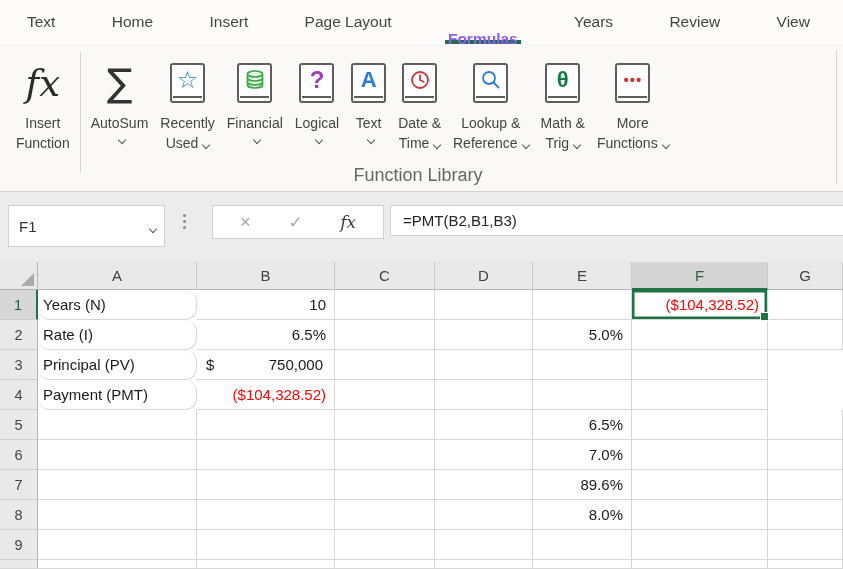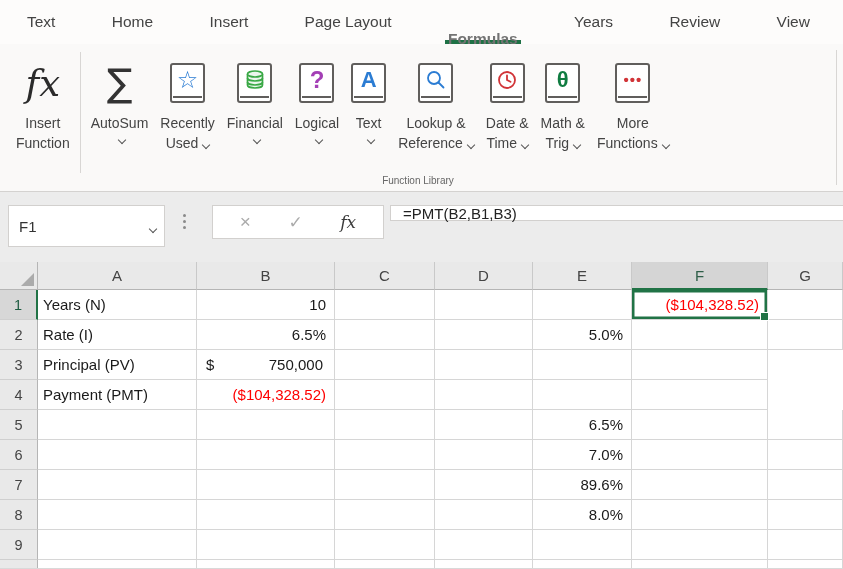--- a/index.html
+++ b/index.html
@@ -13,21 +13,21 @@
   
   .tabbar {
     height:44px; background:#fdfcfb; display:flex; align-items:stretch;
     justify-content:space-between; padding:0 30px 0 24px;
   }
   .tab {
     display:flex; align-items:center; font-size:15.5px; color:#444;
     padding:0 3px; cursor:default; border-bottom:4px solid transparent;
     border-top:4px solid transparent;
   }
-  .tab.active { color:#737373; font-weight:700; border-bottom:4px solid #1e7145;margin-top:33px; }
+  .tab.active { color:#8b5cf6; font-weight:700; border-bottom:4px solid #1e7145;margin-top:33px; }
 
   
   .ribbon {
     height:148px; background:#faf9f8; border-bottom:1px solid #d4d2d0;
     position:relative; display:flex; align-items:flex-start; padding:8px 0 0 10px;
   }
   .rbtn { display:flex; flex-direction:column; align-items:center; padding:0 6px; }
   .ricon { height:62px; display:flex; align-items:center; justify-content:center; }
   .rlab { font-size:14px; color:#444; line-height:1.4; text-align:center; white-space:nowrap; }
   .chevrow { height:14px; display:flex; justify-content:center; align-items:flex-start; padding-top:3px; }
@@ -50,21 +50,21 @@
     border-top:2px solid #605e5c;
   }
   .glyph-star { font-size:24px; color:#2b7cd3; line-height:1; }
   .glyph-q { font-size:24px; font-weight:700; color:#a33fb5; line-height:1; }
   .glyph-a { font-size:22px; font-weight:700; color:#2b7cd3; line-height:1; }
   .glyph-theta { font-size:22px; font-weight:700; color:#107c41; line-height:1; }
   .glyph-dots { letter-spacing:1px; font-size:15px; font-weight:700; color:#d13438; line-height:1; }
   .vsep { width:1px; align-self:stretch; background:#d8d6d4; margin:0 4px 18px; }
   .group-label {
     position:absolute; bottom:5px; left:0; width:836px; text-align:center;
-    font-size:10px; color:#666;
+    font-size:18px; color:#666;
   }
   .ribbon-endsep { position:absolute; right:6px; top:6px; bottom:6px; width:1px; background:#d8d6d4; }
 
   
   .fbar { height:70px; background:#ececec; position:relative; }
   .namebox {
     position:absolute; left:8px; top:13px; width:157px; height:42px;
     background:#fff; border:1px solid #d2d0ce; display:flex; align-items:center;
     padding:0 8px 0 10px; font-size:15px; color:#333;
   }
@@ -73,21 +73,21 @@
   .dots i { width:3px; height:3px; border-radius:50%; background:#8a8a8a; }
   .fbuttons {
     position:absolute; left:212px; top:13px; width:172px; height:34px;
     background:#fff; border:1px solid #d2d0ce; display:flex; align-items:center;
     justify-content:space-around; padding:0 8px;
   }
   .fb-x { font-size:19px; color:#ababab; }
   .fb-check { font-size:17px; color:#ababab; }
   .fb-fx { font-family:"DejaVu Serif", serif; font-style:italic; font-size:17px; color:#3b3b3b; }
   .finput {
-    position:absolute; left:390px; top:13px; right:0; height:16px;
+    position:absolute; left:390px; top:13px; right:0; height:31px;
     background:#fff; border:1px solid #d2d0ce; border-right:none;
     display:flex; align-items:center; padding-left:12px; font-size:15px; color:#222;
   }
 
   
   .grid { background:#fff; }
   .ghead, .grow {
     display:grid;
     grid-template-columns:38px 159px 138px 100px 98px 99px 136px minmax(0,1fr);
   }
@@ -112,21 +112,21 @@
     display:flex; align-items:center; justify-content:center; font-size:14.5px;
     color:#444; background:#e9e9e9; border-right:1px solid #b5b5b5;
     border-bottom:1px solid #cfcfcf;
   }
   .rhdr.sel { background:#d7d7d7; color:#1f5c41; border-right:2px solid #217346; }
   .cell {
     display:flex; align-items:center; font-size:15px; color:#1a1a1a;
     border-right:1px solid #d6d6d6; border-bottom:1px solid #d6d6d6;
     padding:0 8px 0 5px; position:relative; white-space:nowrap; overflow:visible;
   }
-  .cell.left { justify-content:flex-start; }
+  .cell.left { justify-content:flex-start;border-radius:12px; }
   .cell.right { justify-content:flex-end; }
   .cell.acct { justify-content:space-between; padding-left:9px; padding-right:11px; }
   .cell.selcell { box-shadow:inset 0 0 0 2.5px #217346; z-index:2; }
   .cell.selcell::after {
     content:""; position:absolute; right:-2px; bottom:-2px; width:7px; height:7px;
     background:#217346; border:1px solid #fff;
   }
 </style>
 </head>
 <body>
@@ -220,43 +220,43 @@
       <div class="rlab"><span>Text</span></div>
       <div class="chevrow">
           <span class="chev"></span>
         </div>
     </div>
 
     <div class="rbtn">
       <div class="ricon">
         <div class="book">
           <svg width="22" height="22" viewBox="0 0 22 22">
+            <circle cx="11" cy="11" r="8" fill="#fff" stroke="#d13438" stroke-width="1.8"></circle>
+            <path d="M11 6.5 V11 L14.5 12.8" fill="none" stroke="#d13438" stroke-width="1.8" stroke-linecap="round"></path>
+          </svg>
+        </div>
+      </div>
+      <div class="rlab">
+        <div>Date &amp;</div>
+        <div><span>Time</span><span class="chev"></span></div>
+      </div>
+    </div>
+
+    <div class="rbtn">
+      <div class="ricon">
+        <div class="book">
+          <svg width="22" height="22" viewBox="0 0 22 22">
             <circle cx="9" cy="9" r="6" fill="#fff" stroke="#2b7cd3" stroke-width="1.8"></circle>
             <line x1="13.5" y1="13.5" x2="18.5" y2="18.5" stroke="#2b7cd3" stroke-width="1.8" stroke-linecap="round"></line>
           </svg>
         </div>
       </div>
       <div class="rlab">
         <div>Lookup &amp;</div>
         <div><span>Reference</span><span class="chev"></span></div>
-      </div>
-    </div>
-
-    <div class="rbtn">
-      <div class="ricon">
-        <div class="book">
-          <svg width="22" height="22" viewBox="0 0 22 22">
-            <circle cx="11" cy="11" r="8" fill="#fff" stroke="#d13438" stroke-width="1.8"></circle>
-            <path d="M11 6.5 V11 L14.5 12.8" fill="none" stroke="#d13438" stroke-width="1.8" stroke-linecap="round"></path>
-          </svg>
-        </div>
-      </div>
-      <div class="rlab">
-        <div>Date &amp;</div>
-        <div><span>Time</span><span class="chev"></span></div>
       </div>
     </div>
 
     <div class="rbtn">
       <div class="ricon">
         <div class="book">
             <span class="glyph-theta">θ</span>
           </div>
       </div>
       <div class="rlab">

